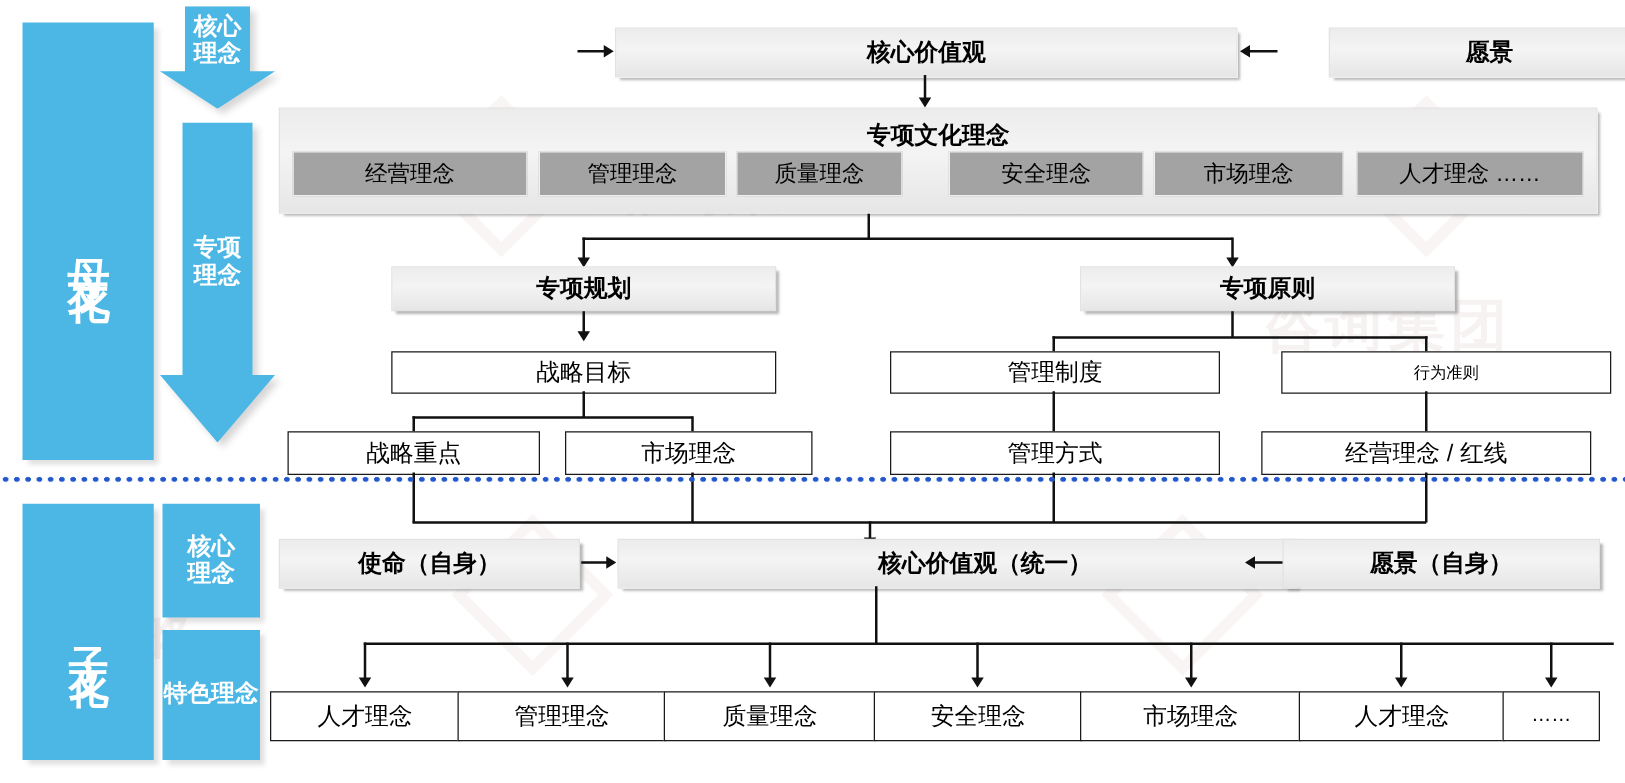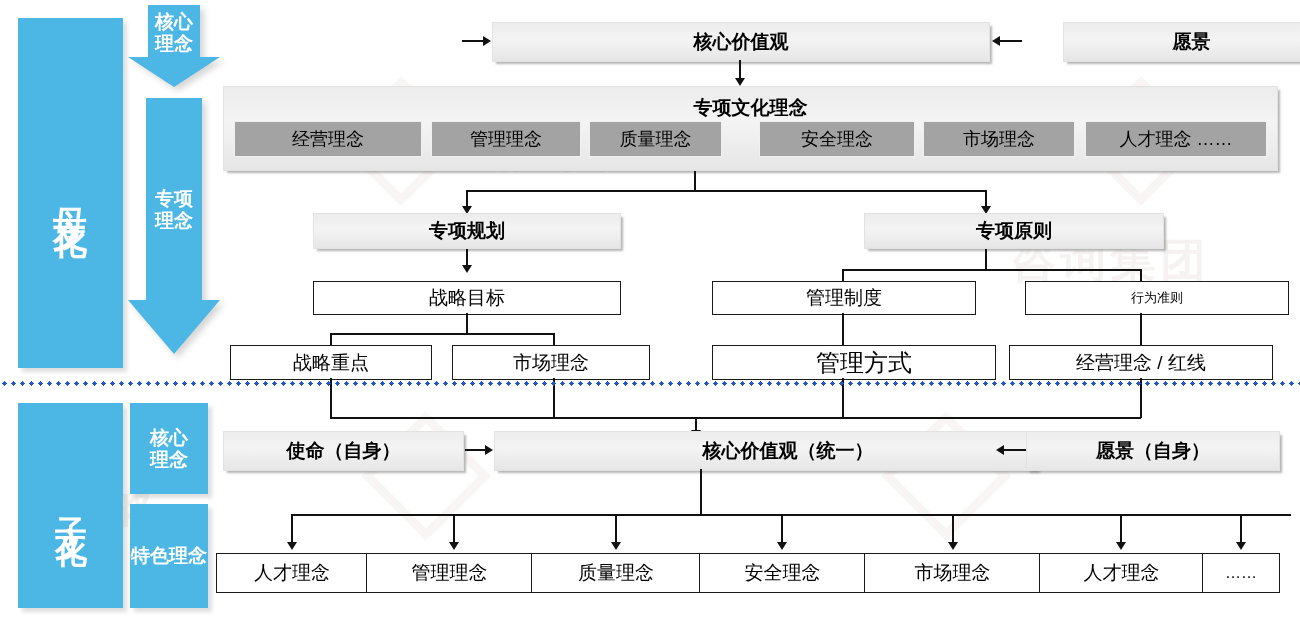--- a/index.html
+++ b/index.html
@@ -134,21 +134,21 @@
   <div class="ln lnh" style="left:842px;top:269px;width:300px;"></div>
   <div class="ln lnv" style="left:842px;top:269px;height:13px;"></div>
   <div class="ln lnv" style="left:1140px;top:269px;height:13px;"></div>
 
   <div class="wbox" style="left:712px;top:281px;width:262px;height:32px;font-size:19px;">管理制度</div>
   <div class="wbox" style="left:1025px;top:281px;width:262px;height:32px;font-size:13px;">行为准则</div>
 
   <div class="ln lnv" style="left:842px;top:313px;height:33px;"></div>
   <div class="ln lnv" style="left:1140px;top:313px;height:33px;"></div>
 
-  <div class="wbox" style="left:712px;top:345px;width:262px;height:33px;font-size:24px;padding-left:20px;">管理方式</div>
+  <div class="wbox" style="left:712px;top:345px;width:262px;height:33px;font-size:19px;">管理方式</div>
   <div class="wbox" style="left:1009px;top:345px;width:262px;height:33px;font-size:19px;">经营理念 / 红线</div>
 
   <div class="ln lnv" style="left:330px;top:378px;height:40px;"></div>
   <div class="ln lnv" style="left:553px;top:378px;height:40px;"></div>
   <div class="ln lnv" style="left:842px;top:378px;height:40px;"></div>
   <div class="ln lnv" style="left:1140px;top:378px;height:40px;"></div>
   <div class="ln lnh" style="left:330px;top:417px;width:811px;"></div>
   <div class="ln lnv" style="left:695px;top:417px;height:17px;"></div>
   <div class="ah down" style="left:691px;top:430px;"></div>
 

